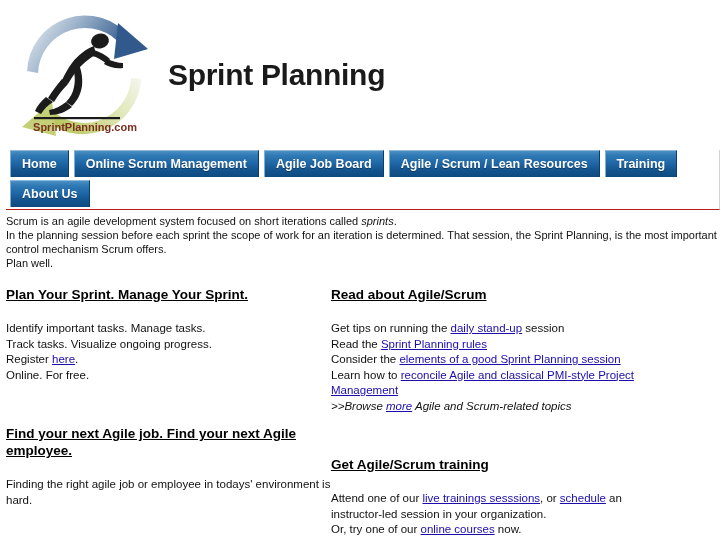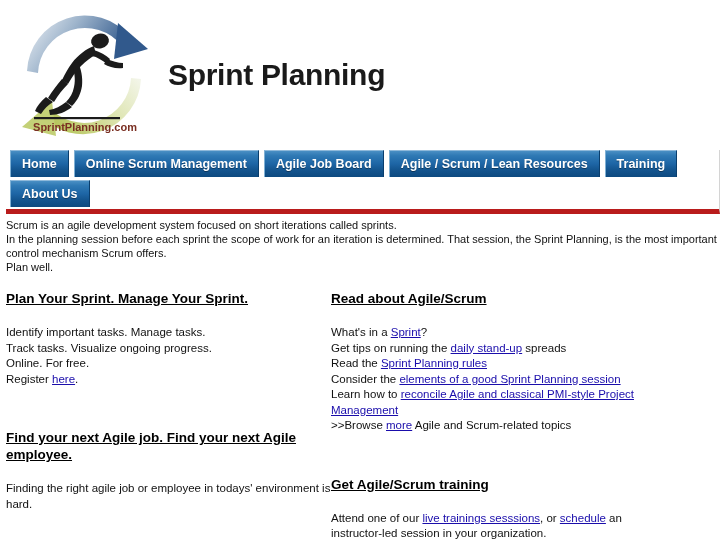--- a/index.html
+++ b/index.html
@@ -43,21 +43,21 @@
     white-space: nowrap;
   }
 
   
   .nav-container {
     position: relative;
     margin: 0 0 0 6px;
     width: 714px;
     box-sizing: border-box;
     border-right: 1px solid #d4d4d4;
-    border-bottom: 5px solid #b91c1c;
+    border-bottom: 1px solid #b91c1c;
     background: #ffffff;
     padding-bottom: 2px;
   }
   .nav-row {
     display: flex;
     align-items: flex-start;
     padding: 0 0 0 4px;
     height: 28px;
   }
   .nav-row + .nav-row { margin-top: 1px; align-items: center; }
@@ -125,21 +125,21 @@
   .block-body .ln { display: block; }
 
   .section-gap { height: 42px; }
 
   a.link {
     color: #1a0dab;
     text-decoration: underline;
     cursor: pointer;
   }
 
-  .ital { }
+  .ital { font-style: italic; }
 </style>
 </head>
 <body>
 
 <div class="header">
   <div class="logo-wrap">
     <svg class="logo-svg" width="150" height="140" viewBox="0 0 150 140">
       <defs>
         <linearGradient id="gBlue" x1="0" y1="0" x2="1" y2="0.4">
           <stop offset="0%" stop-color="#f2f5f8"></stop>
@@ -209,45 +209,44 @@
 
 <div class="columns">
 
   <div class="col-left">
 
     <div>
       <div class="block-title">Plan Your Sprint. Manage Your Sprint.</div>
       <div class="block-body">
         <span class="ln">Identify important tasks. Manage tasks.</span>
         <span class="ln">Track tasks. Visualize ongoing progress.</span>
+        <span class="ln"><span>Register </span><a class="link">here</a><span>.</span></span>
         <span class="ln">Online. For free.</span>
-        <span class="ln"><span>Register </span><a class="link">here</a><span>.</span></span>
       </div>
     </div>
 
     <div class="section-gap"></div>
 
     <div>
       <div class="block-title">Find your next Agile job. Find your next Agile employee.</div>
       <div class="block-body">
         <span class="ln">Finding the right agile job or employee in todays' environment is hard.</span>
       </div>
     </div>
 
   </div>
 
   <div class="col-right">
 
     <div>
       <div class="block-title">Read about Agile/Scrum</div>
       <div class="block-body">
 
-        <span class="ln"><span>What's in a </span><a class="link">Sprint</a><span>?</span></span>
-
-        <span class="ln"><span>Get tips on running the </span><a class="link">daily stand-up</a><span> spreads</span></span>
+
+        <span class="ln"><span>Get tips on running the </span><a class="link">daily stand-up</a><span> session</span></span>
 
         <span class="ln"><span>Read the </span><a class="link">Sprint Planning rules</a></span>
 
         <span class="ln"><span>Consider the </span><a class="link">elements of a good Sprint Planning session</a></span>
 
         <span class="ln"><span>Learn how to </span><a class="link">reconcile Agile and classical PMI-style Project Management</a></span>
 
         <span class="ln ital"><span>&gt;&gt;Browse </span><a class="link">more</a><span> Agile and Scrum-related topics</span></span>
 
       </div>

